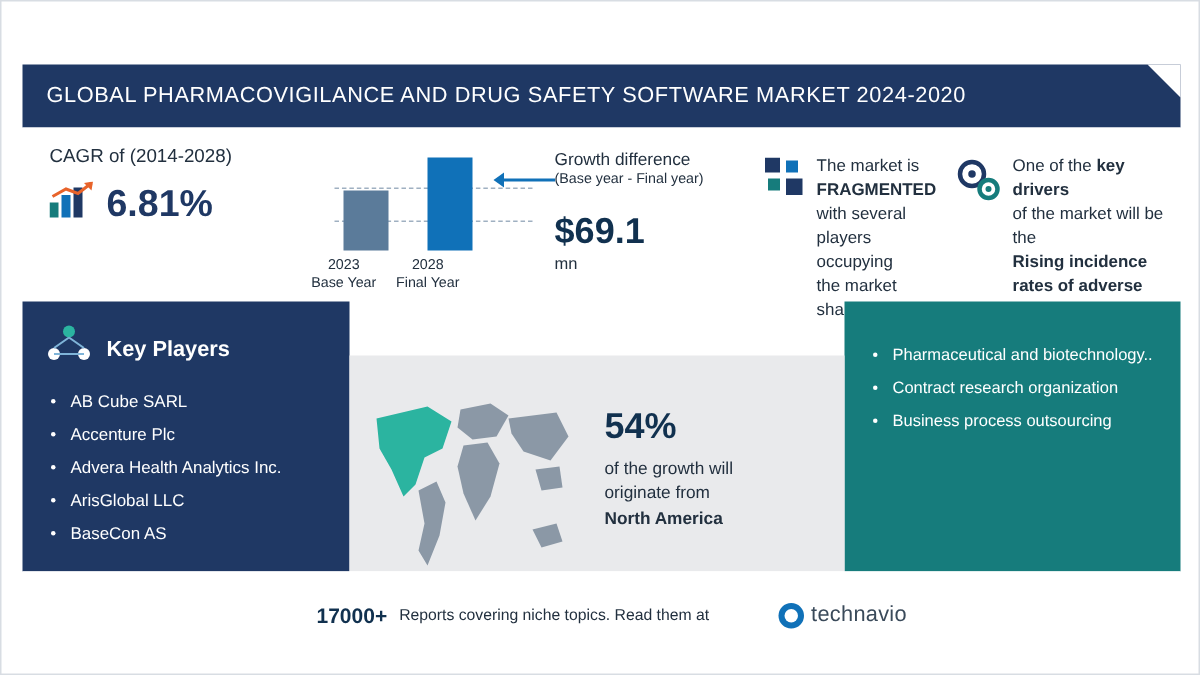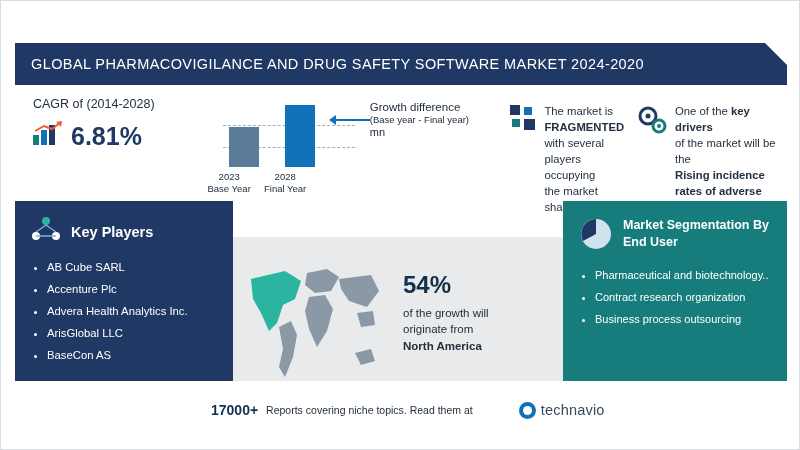--- a/index.html
+++ b/index.html
@@ -194,20 +194,21 @@
           <span>2028</span><br>
           <span>Final Year</span>
         </div>
       </div>
     </div>
 
     <div class="growthblock">
       <div class="arrow"></div>
       <div class="growth-title">Growth difference</div>
       <div class="growth-sub">(Base year - Final year)</div>
+      <div class="growth-val">$69.1</div>
       <div class="growth-unit">mn</div>
     </div>
 
     <div class="textblock">
       <span class="sq-icon">
         <svg width="26" height="26" viewBox="0 0 26 26">
           <rect x="0" y="0" width="10" height="10" fill="#1f3864"></rect>
           <rect x="14" y="2" width="8" height="8" fill="#1071b8"></rect>
           <rect x="2" y="14" width="8" height="8" fill="#167c7c"></rect>
           <rect x="14" y="14" width="11" height="11" fill="#1f3864"></rect>
@@ -280,32 +281,20 @@
         <div class="pct">54%</div>
         <div class="pct-sub">
           <span>of the growth will</span><br>
           <span>originate from</span><br>
           <span class="pct-strong">North America</span>
         </div>
       </div>
     </div>
 
     <div class="segment">
-      <div class="seg-head">
-        <span>
-          <svg width="34" height="34" viewBox="0 0 34 34">
-            <circle cx="17" cy="17" r="15" fill="#cfe3ef"></circle>
-            <path d="M17 17 L17 2 A15 15 0 0 0 4 24 Z" fill="#1f3864"></path>
-          </svg>
-        </span>
-        <span class="seg-title">
-          <span>Market Segmentation By</span><br>
-          <span>End User</span>
-        </span>
-      </div>
       <ul>
         <li>Pharmaceutical and biotechnology..</li>
         <li>Contract research organization</li>
         <li>Business process outsourcing</li>
       </ul>
     </div>
   </div>
 
   <div class="footer">
     <div class="footer-inner">

